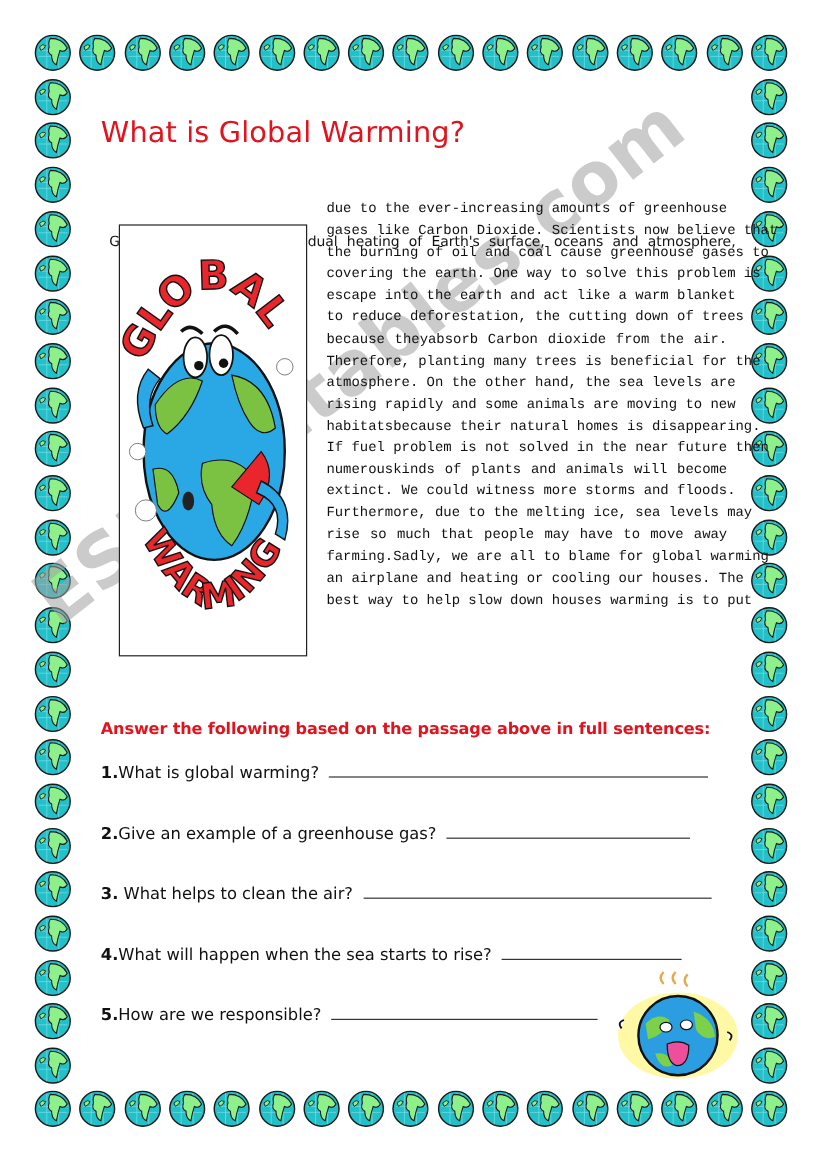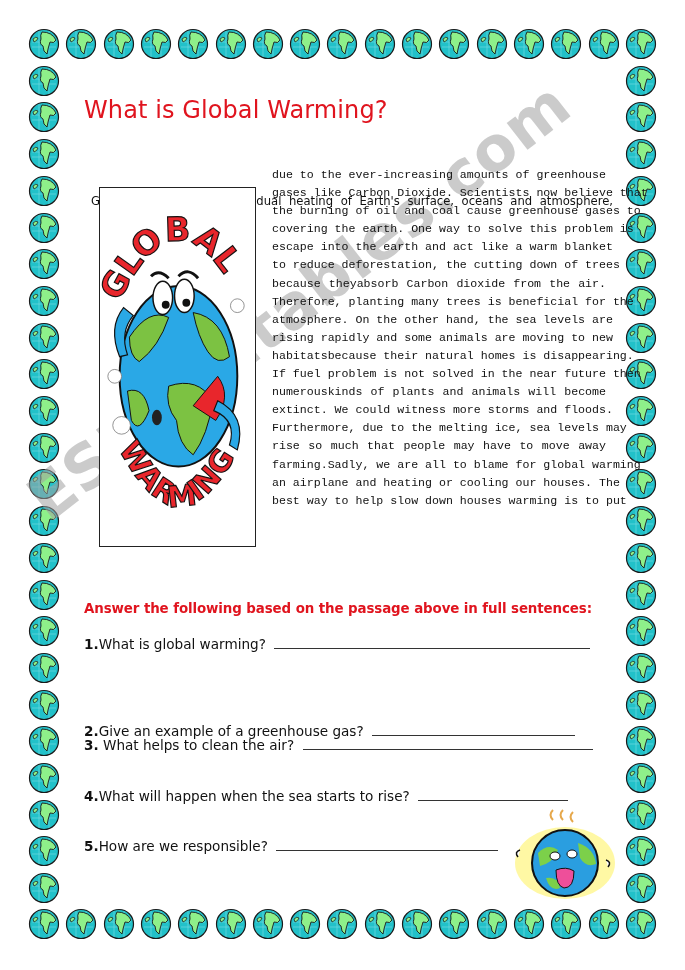--- a/index.html
+++ b/index.html
@@ -745,21 +745,21 @@
     <span class="ln">an airplane and heating or cooling our houses. The</span>
     <span class="ln">best way to help slow down houses warming is to put</span>
   </div>
 
   <div class="instruction">Answer the following based on the passage above in full sentences:</div>
 
   <div class="question" style="top:636px;">
     <span class="num">1.</span><span>What is global warming?</span>
     <span class="blank" style="width:316px;"></span>
   </div>
-  <div class="question" style="top:687px;margin-top:36px;">
+  <div class="question" style="top:687px;">
     <span class="num">2.</span><span>Give an example of a greenhouse gas?</span>
     <span class="blank" style="width:203px;"></span>
   </div>
   <div class="question" style="top:737px;">
     <span class="num">3.</span><span> What helps to clean the air?</span>
     <span class="blank" style="width:290px;"></span>
   </div>
   <div class="question" style="top:788px;">
     <span class="num">4.</span><span>What will happen when the sea starts to rise?</span>
     <span class="blank" style="width:150px;"></span>

